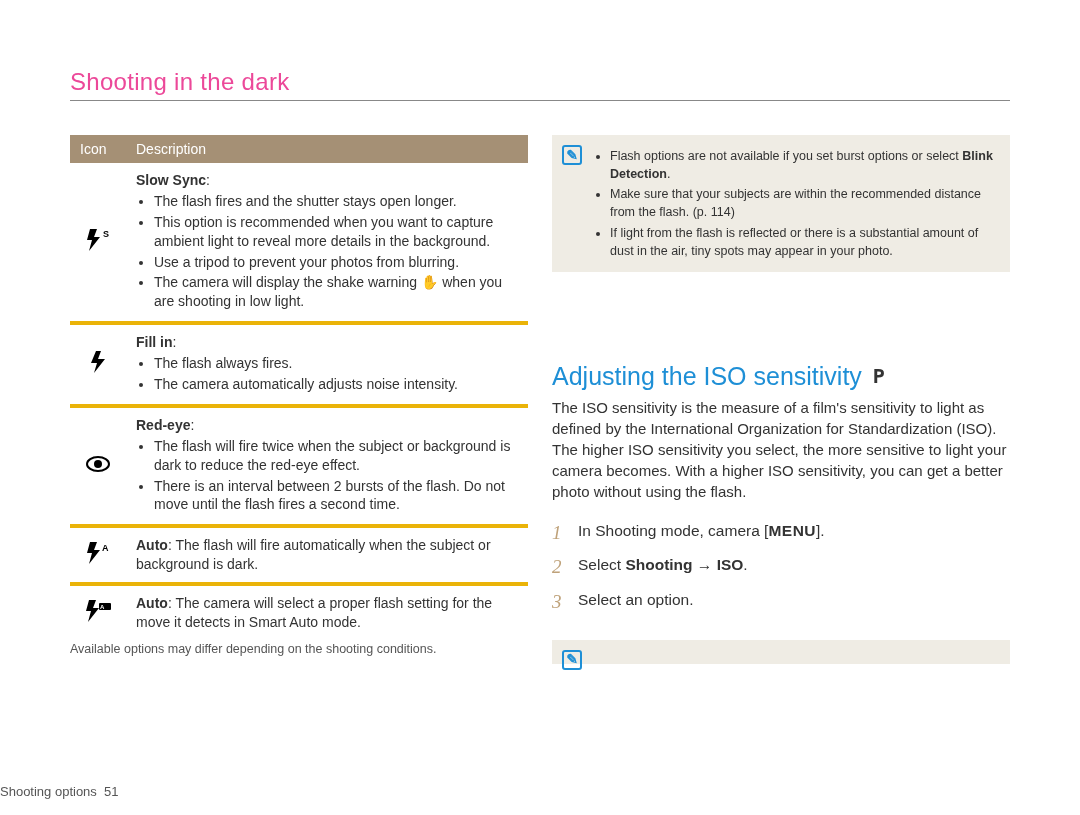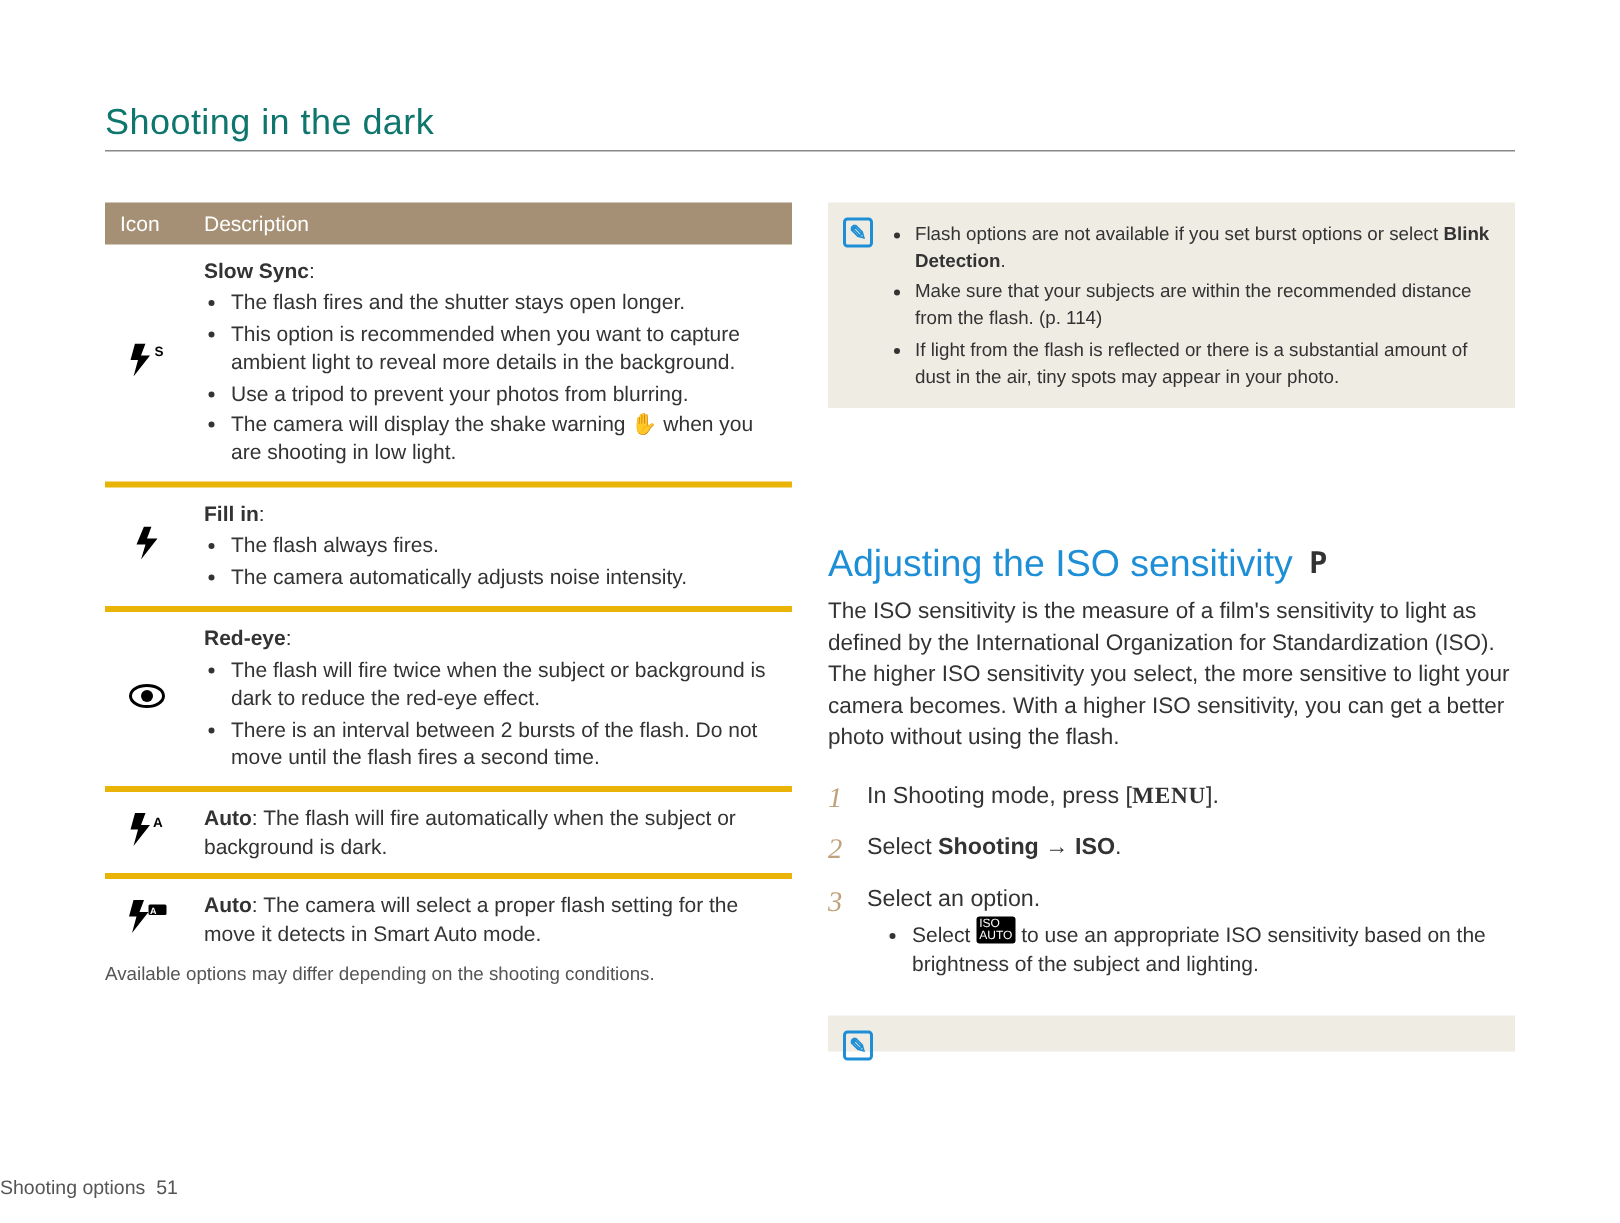--- a/index.html
+++ b/index.html
@@ -8,21 +8,21 @@
     height: 815px;
     background: #fff;
     font-family: Arial, Helvetica, sans-serif;
     color: #333;
     position: relative;
     padding: 68px 70px 0 70px;
   }
   .page-title {
     font-size: 24px;
     font-weight: 300;
-    color: #0f766e;
+    color: #ec4899;
     letter-spacing: 0.3px;
     font-family: "Arial Narrow", Arial, sans-serif;
   }
   .title-rule {
     border: none;
     border-top: 1px solid #888;
     margin-top: 4px;
   }
   .columns {
     display: flex;
@@ -127,21 +127,21 @@
   .step-num {
     color: #bfa27a;
     font-style: italic;
     font-size: 19px;
     font-family: Georgia, serif;
     width: 16px;
     flex-shrink: 0;
   }
   .menu-btn {
     font-weight: bold;
-    font-family: Liberation Serif, serif;
+    font-family: Liberation Sans, sans-serif;
     letter-spacing: 0.5px;
   }
   .sub-bullet {
     list-style: disc;
     padding-left: 30px;
     font-size: 14px;
     line-height: 1.4;
   }
   .iso-badge {
     display: inline-block;
@@ -269,38 +269,33 @@
     <h2 class="section-heading">
       <span>Adjusting the ISO sensitivity</span>
       <span class="mode-p">P</span>
     </h2>
     <p class="body-para">The ISO sensitivity is the measure of a film's sensitivity to light as defined by the International Organization for Standardization (ISO). The higher ISO sensitivity you select, the more sensitive to light your camera becomes. With a higher ISO sensitivity, you can get a better photo without using the flash.</p>
 
     <div class="steps">
       <div class="step">
         <span class="step-num">1</span>
         <span>
-          <span>In Shooting mode, press [</span><span class="menu-btn">MENU</span><span>].</span>
+          <span>In Shooting mode, camera [</span><span class="menu-btn">MENU</span><span>].</span>
         </span>
       </div>
       <div class="step">
         <span class="step-num">2</span>
         <span>
           <span>Select </span><b>Shooting → ISO</b><span>.</span>
         </span>
       </div>
       <div class="step">
         <span class="step-num">3</span>
         <div style="flex:1">
           <span>Select an option.</span>
-          <ul class="sub-bullet">
-            <li>
-              <span>Select </span><span class="iso-badge">ISO<br>AUTO</span><span> to use an appropriate ISO sensitivity based on the brightness of the subject and lighting.</span>
-            </li>
-          </ul>
         </div>
       </div>
     </div>
 
     <div class="note-box small">
       <div class="note-icon">✎</div>
     </div>
   </div>
 </div>
 

